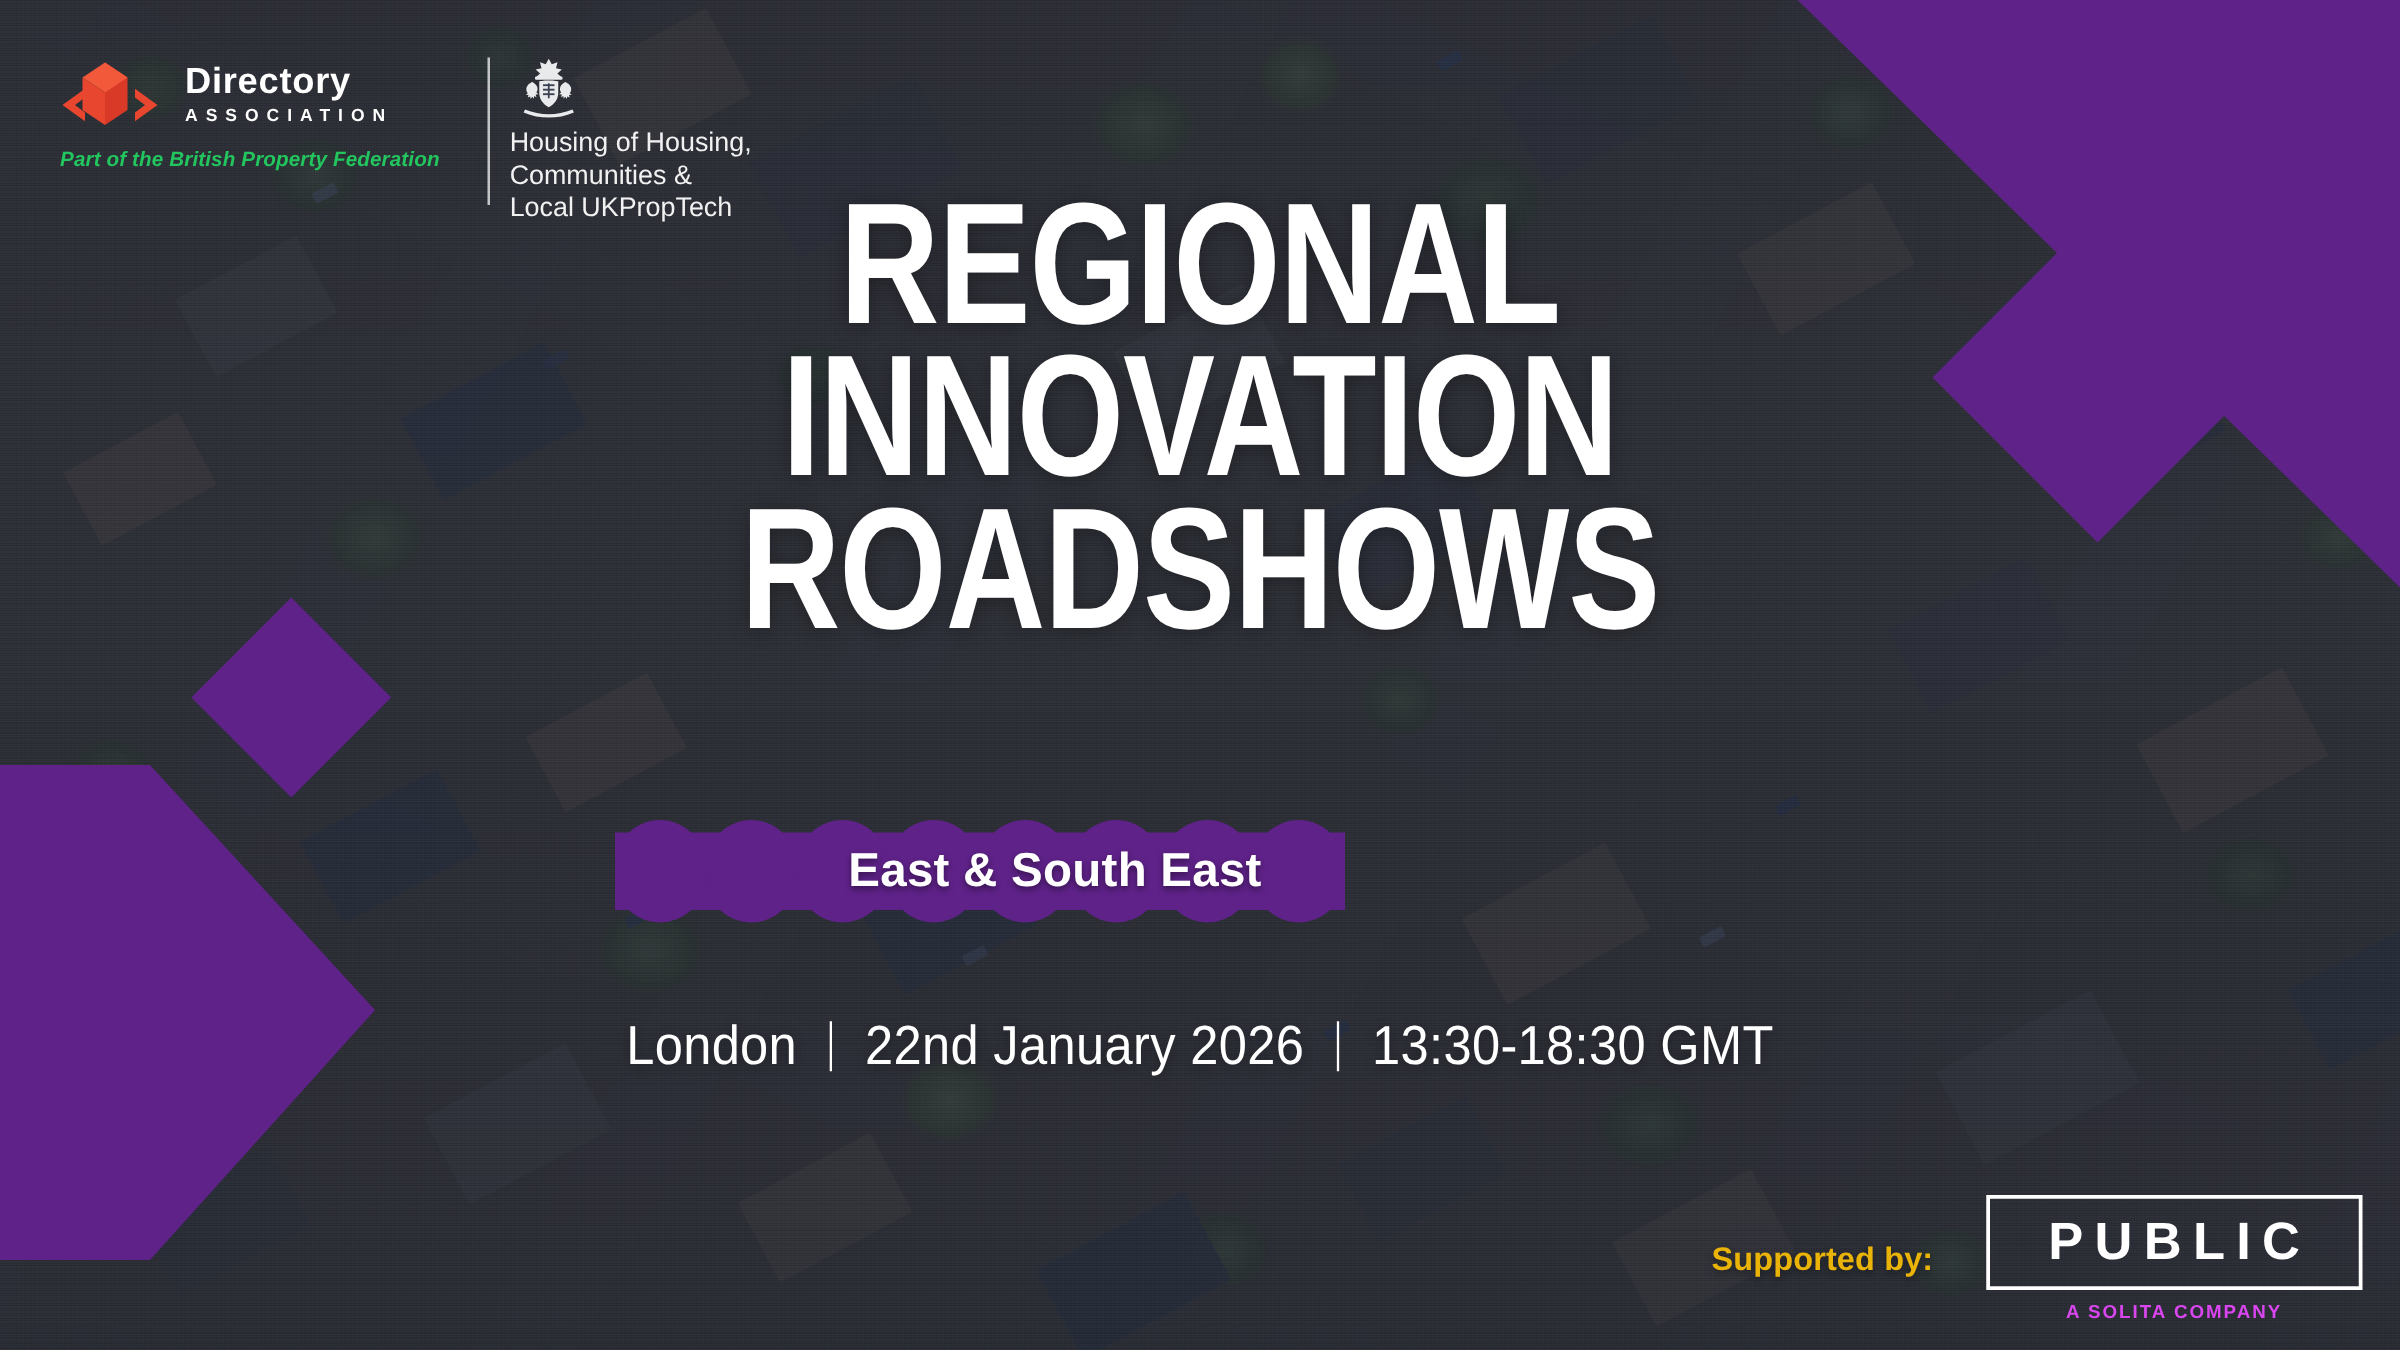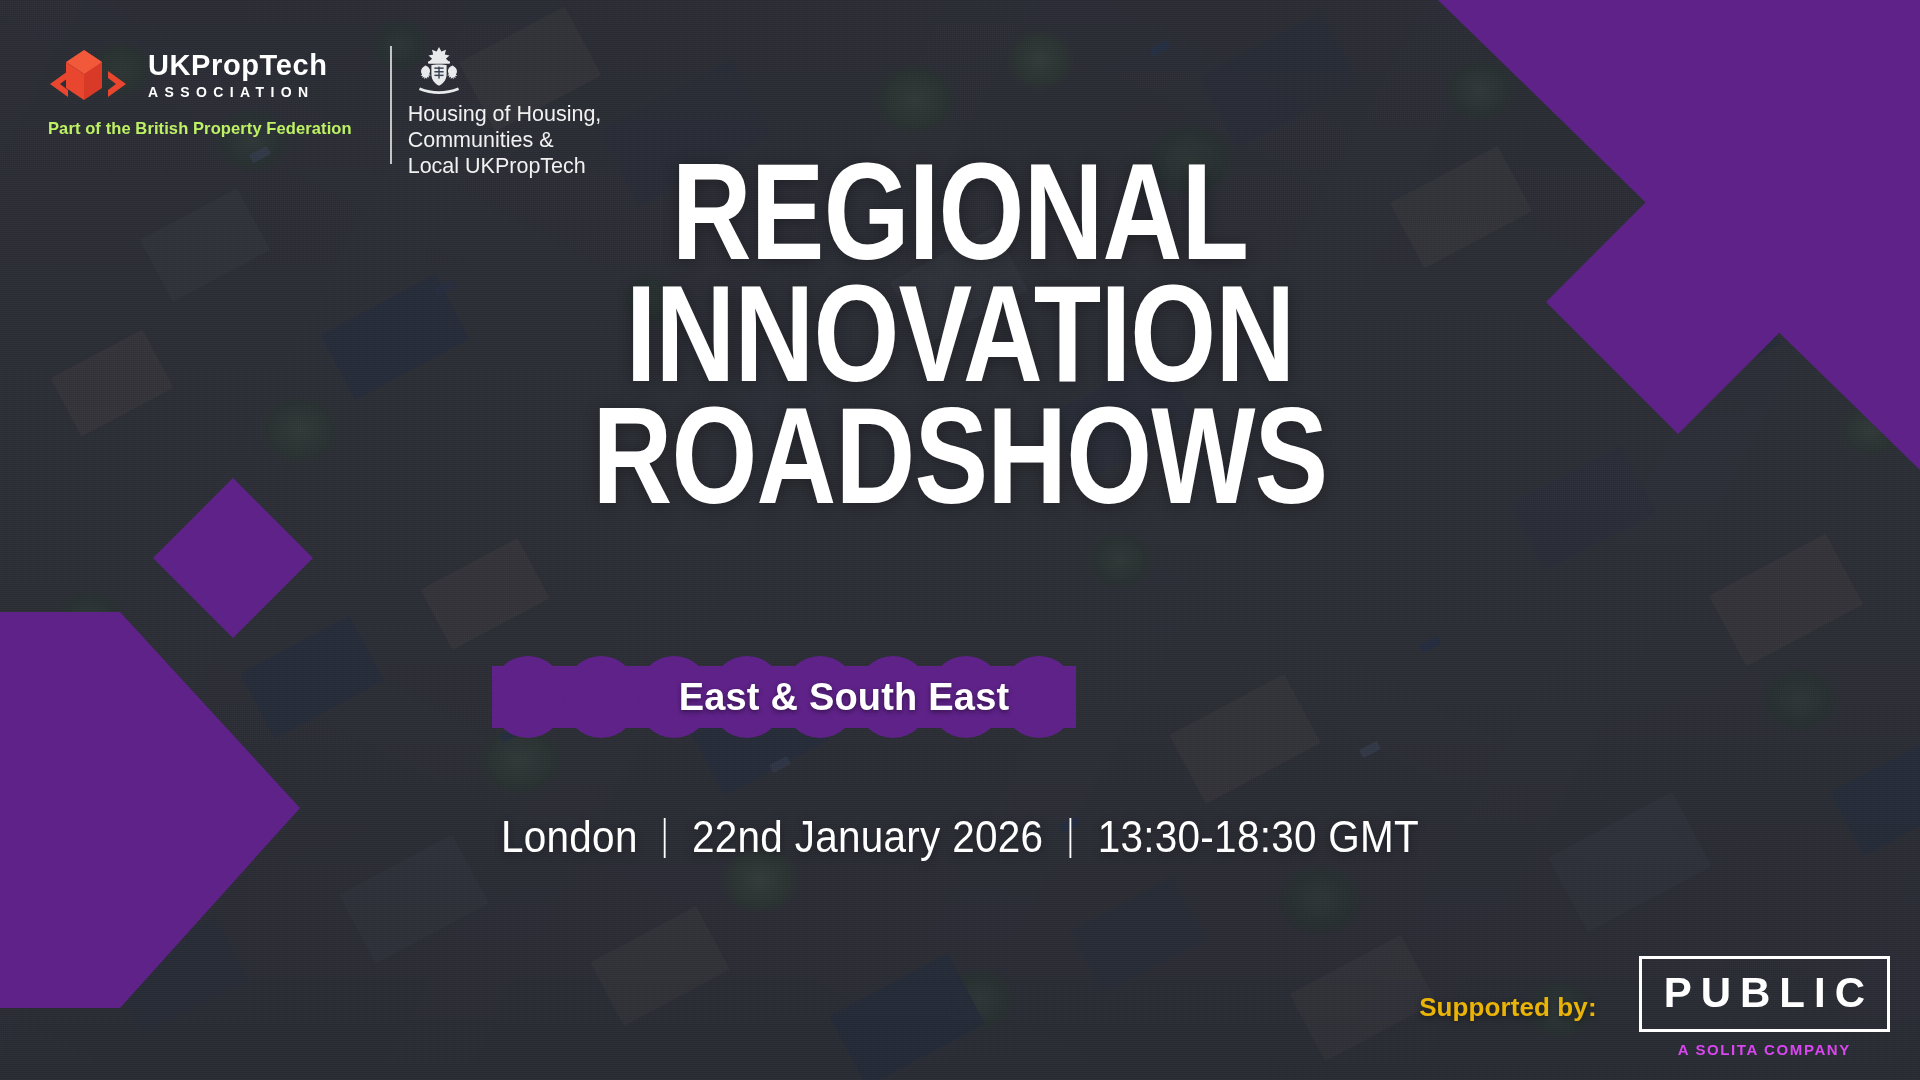--- a/index.html
+++ b/index.html
@@ -91,21 +91,21 @@
   .ukpt-row{ display:flex; align-items:center; gap:20px; }
   .ukpt-mark{ width:80px; height:62px; }
   .ukpt-words{ display:flex; flex-direction:column; gap:5px; }
   .ukpt-name{
     color:#fff; font-weight:700; font-size:29px; letter-spacing:.6px; line-height:1;
   }
   .ukpt-assoc{
     color:#fff; font-weight:600; font-size:14px; letter-spacing:6.4px; line-height:1;
   }
   .ukpt-sub{
-    color:#bef264; font-weight:600; font-size:16.5px;
+    color:#22c55e; font-style:italic; font-weight:600; font-size:16.5px;
     margin-top:13px; letter-spacing:.1px; white-space:nowrap;
   }
 
   .mhclg{ display:flex; align-items:flex-start; gap:16px; padding-top:2px; }
   .mhclg-rule{ width:2px; height:118px; background:rgba(255,255,255,.72); }
   .mhclg-body{ display:flex; flex-direction:column; }
   .crest{ width:62px; height:52px; margin-bottom:4px; }
   .mhclg-text{
     color:#f1f1f1; font-size:21.5px; line-height:1.20; font-weight:400; white-space:nowrap;
   }
@@ -163,21 +163,21 @@
     align-self:center;
     text-align:right;
   }
   .dpd{
     color:#fff; font-size:32px; line-height:1.12; font-weight:400;
     text-shadow:0 2px 6px rgba(0,0,0,.4);
   }
   .public-logo{ display:flex; flex-direction:column; align-items:center; gap:9px; }
   .public-box{
     border:3.5px solid #fff;
-    padding:13px 13px 15px;
+    padding:13px 38px 15px;
     color:#fff; font-weight:700; font-size:42px; letter-spacing:9px;
     line-height:1; text-indent:9px;
   }
   .public-sub{
     color:#d946ef; font-weight:700; font-size:15px; letter-spacing:1.6px;
   }
 </style>
 </head>
 <body>
 
@@ -245,21 +245,21 @@
     <div class="ukpt">
       <div class="ukpt-row">
         <svg class="ukpt-mark" viewBox="0 0 80 62">
           <polygon points="2,40 20,27 20,34 12,40 20,46 20,53" fill="#E8462E"></polygon>
           <polygon points="78,40 60,27 60,34 68,40 60,46 60,53" fill="#E8462E"></polygon>
           <polygon points="36,6 54,18 54,44 36,56 36,30" fill="#D93A28"></polygon>
           <polygon points="36,6 18,18 36,30 54,18" fill="#F2583A"></polygon>
           <polygon points="18,18 36,30 36,56 18,44" fill="#E8462E"></polygon>
         </svg>
         <div class="ukpt-words">
-          <div class="ukpt-name">UKPropTech</div>
+          <div class="ukpt-name">Directory</div>
           <div class="ukpt-assoc">ASSOCIATION</div>
         </div>
       </div>
       <div class="ukpt-sub">Part of the British Property Federation</div>
     </div>
 
     <div class="mhclg">
       <div class="mhclg-rule"></div>
       <div class="mhclg-body">
         <svg class="crest" viewBox="0 0 62 52">

